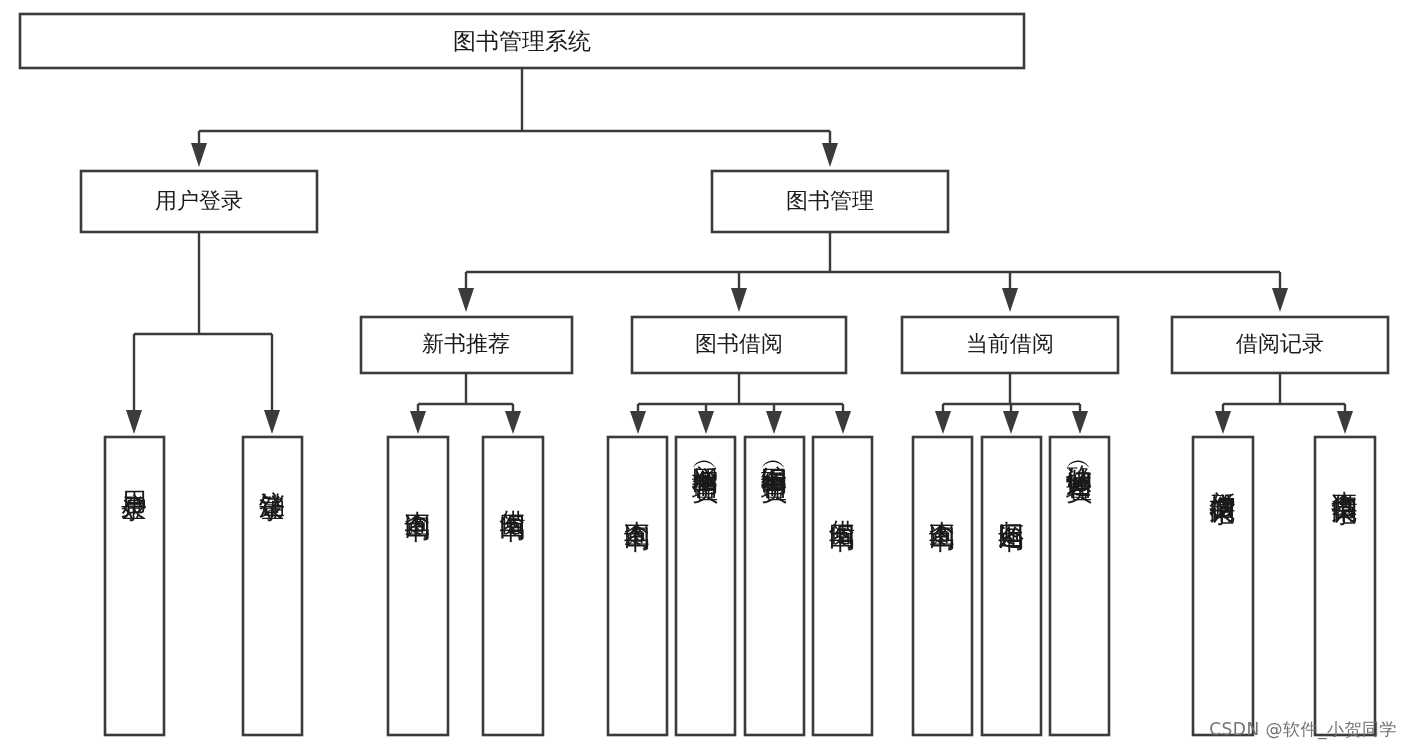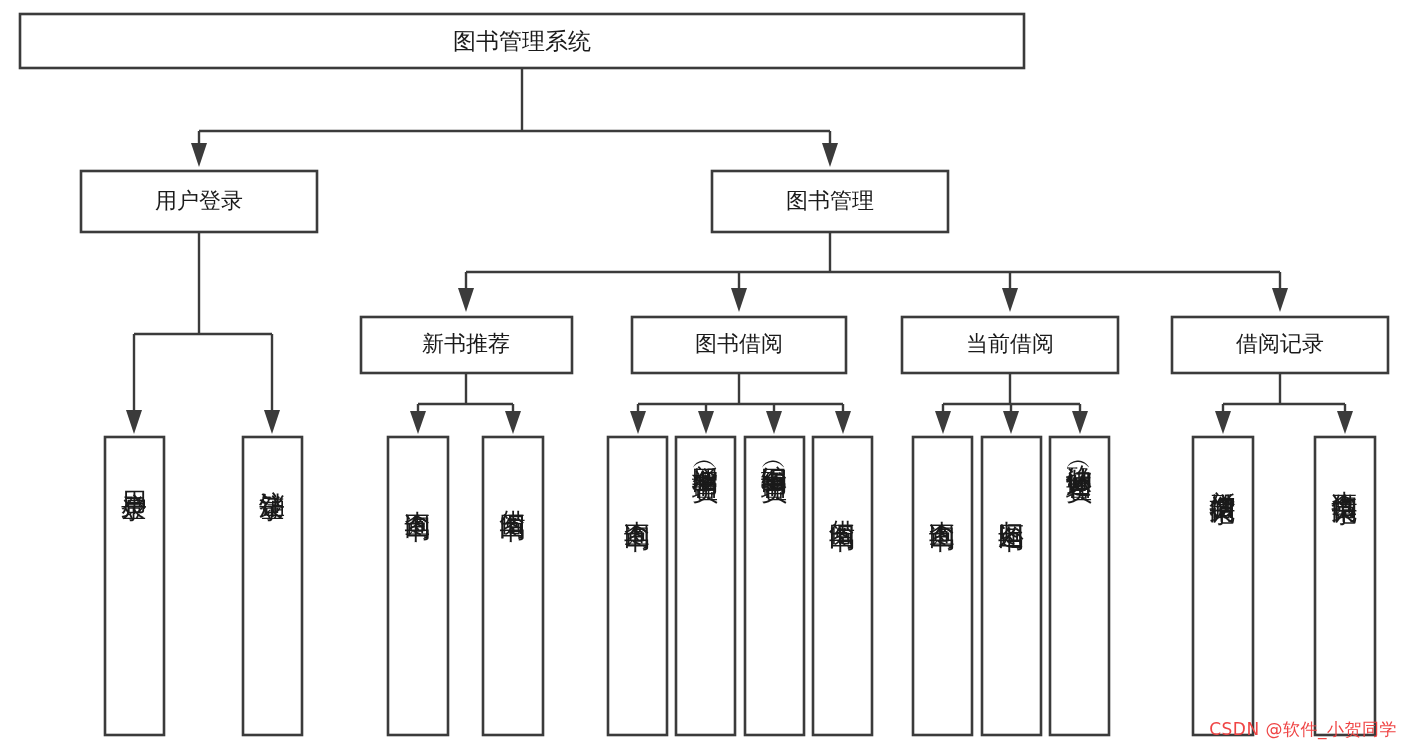--- a/index.html
+++ b/index.html
@@ -78,21 +78,21 @@
     color: #1a1a1a;
     white-space: nowrap;
     text-align: start;
   }
   .watermark {
     position: absolute;
     right: 8px;
     bottom: 6px;
     font-family: "DejaVu Sans", "Liberation Sans", sans-serif;
     font-size: 17px;
-    color: #ef4444;
+    color: #737373;
     white-space: nowrap;
     letter-spacing: 0.5px;
   }
 </style>
 </head>
 <body>
 
 <div id="diagram-root">
 
   <svg class="tree-svg" viewBox="0 0 1405 747" xmlns="http://www.w3.org/2000/svg">

